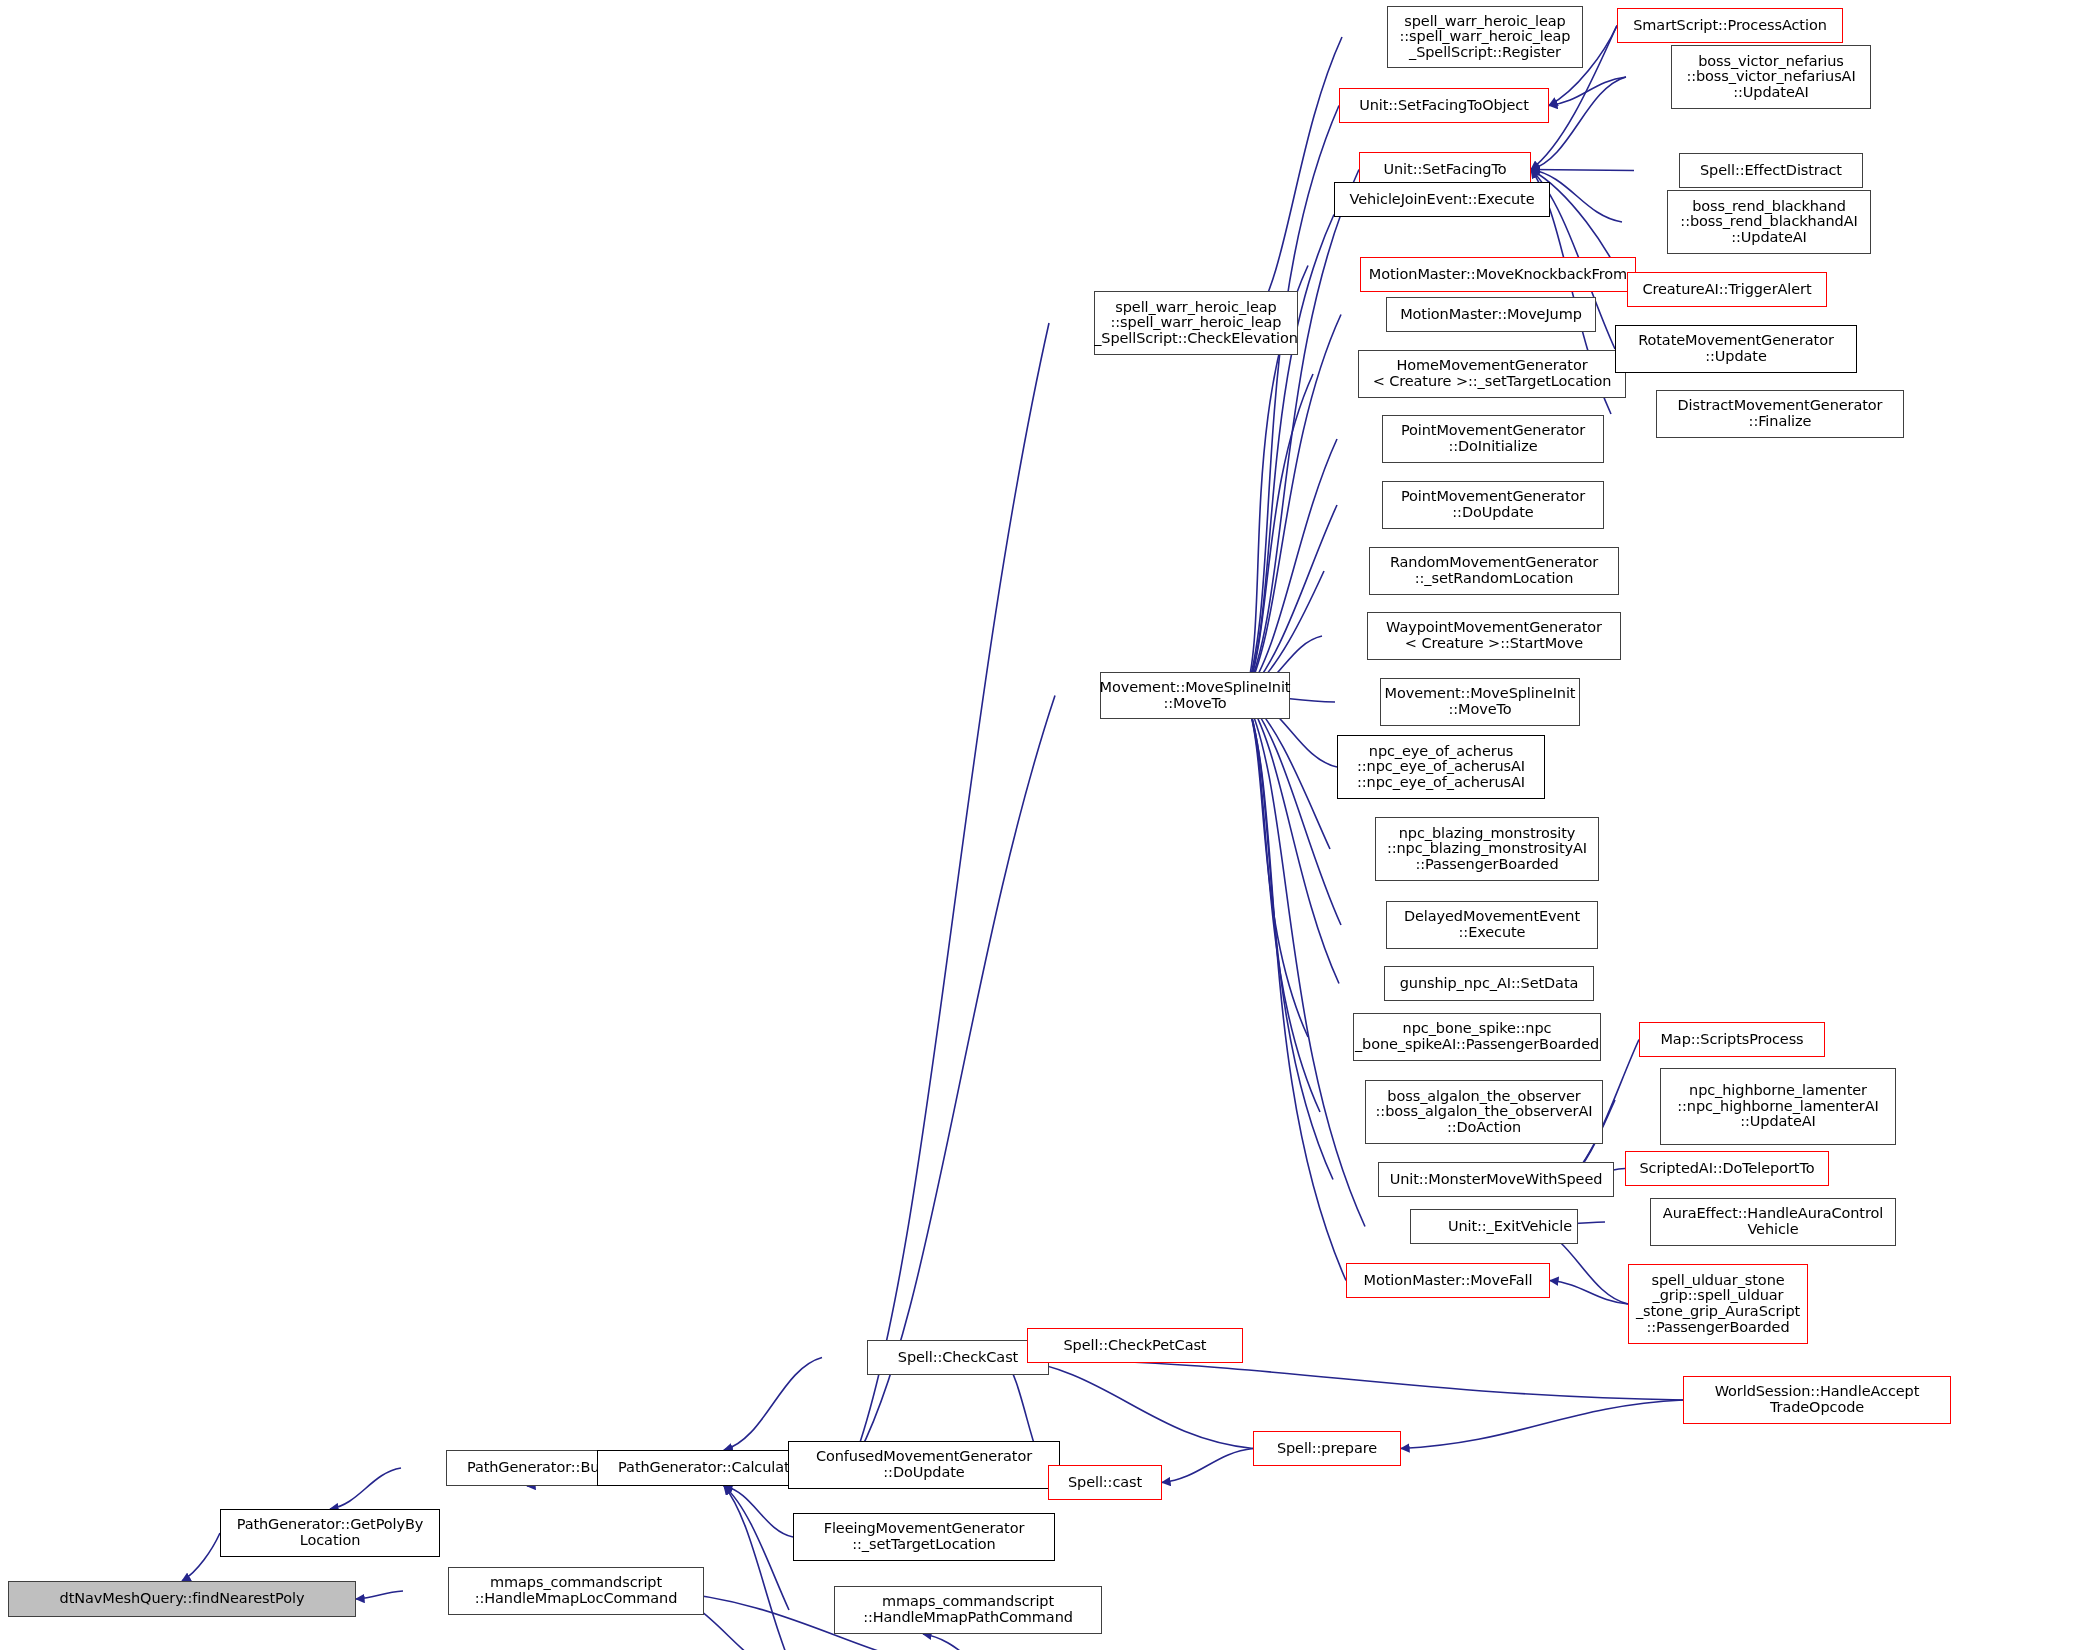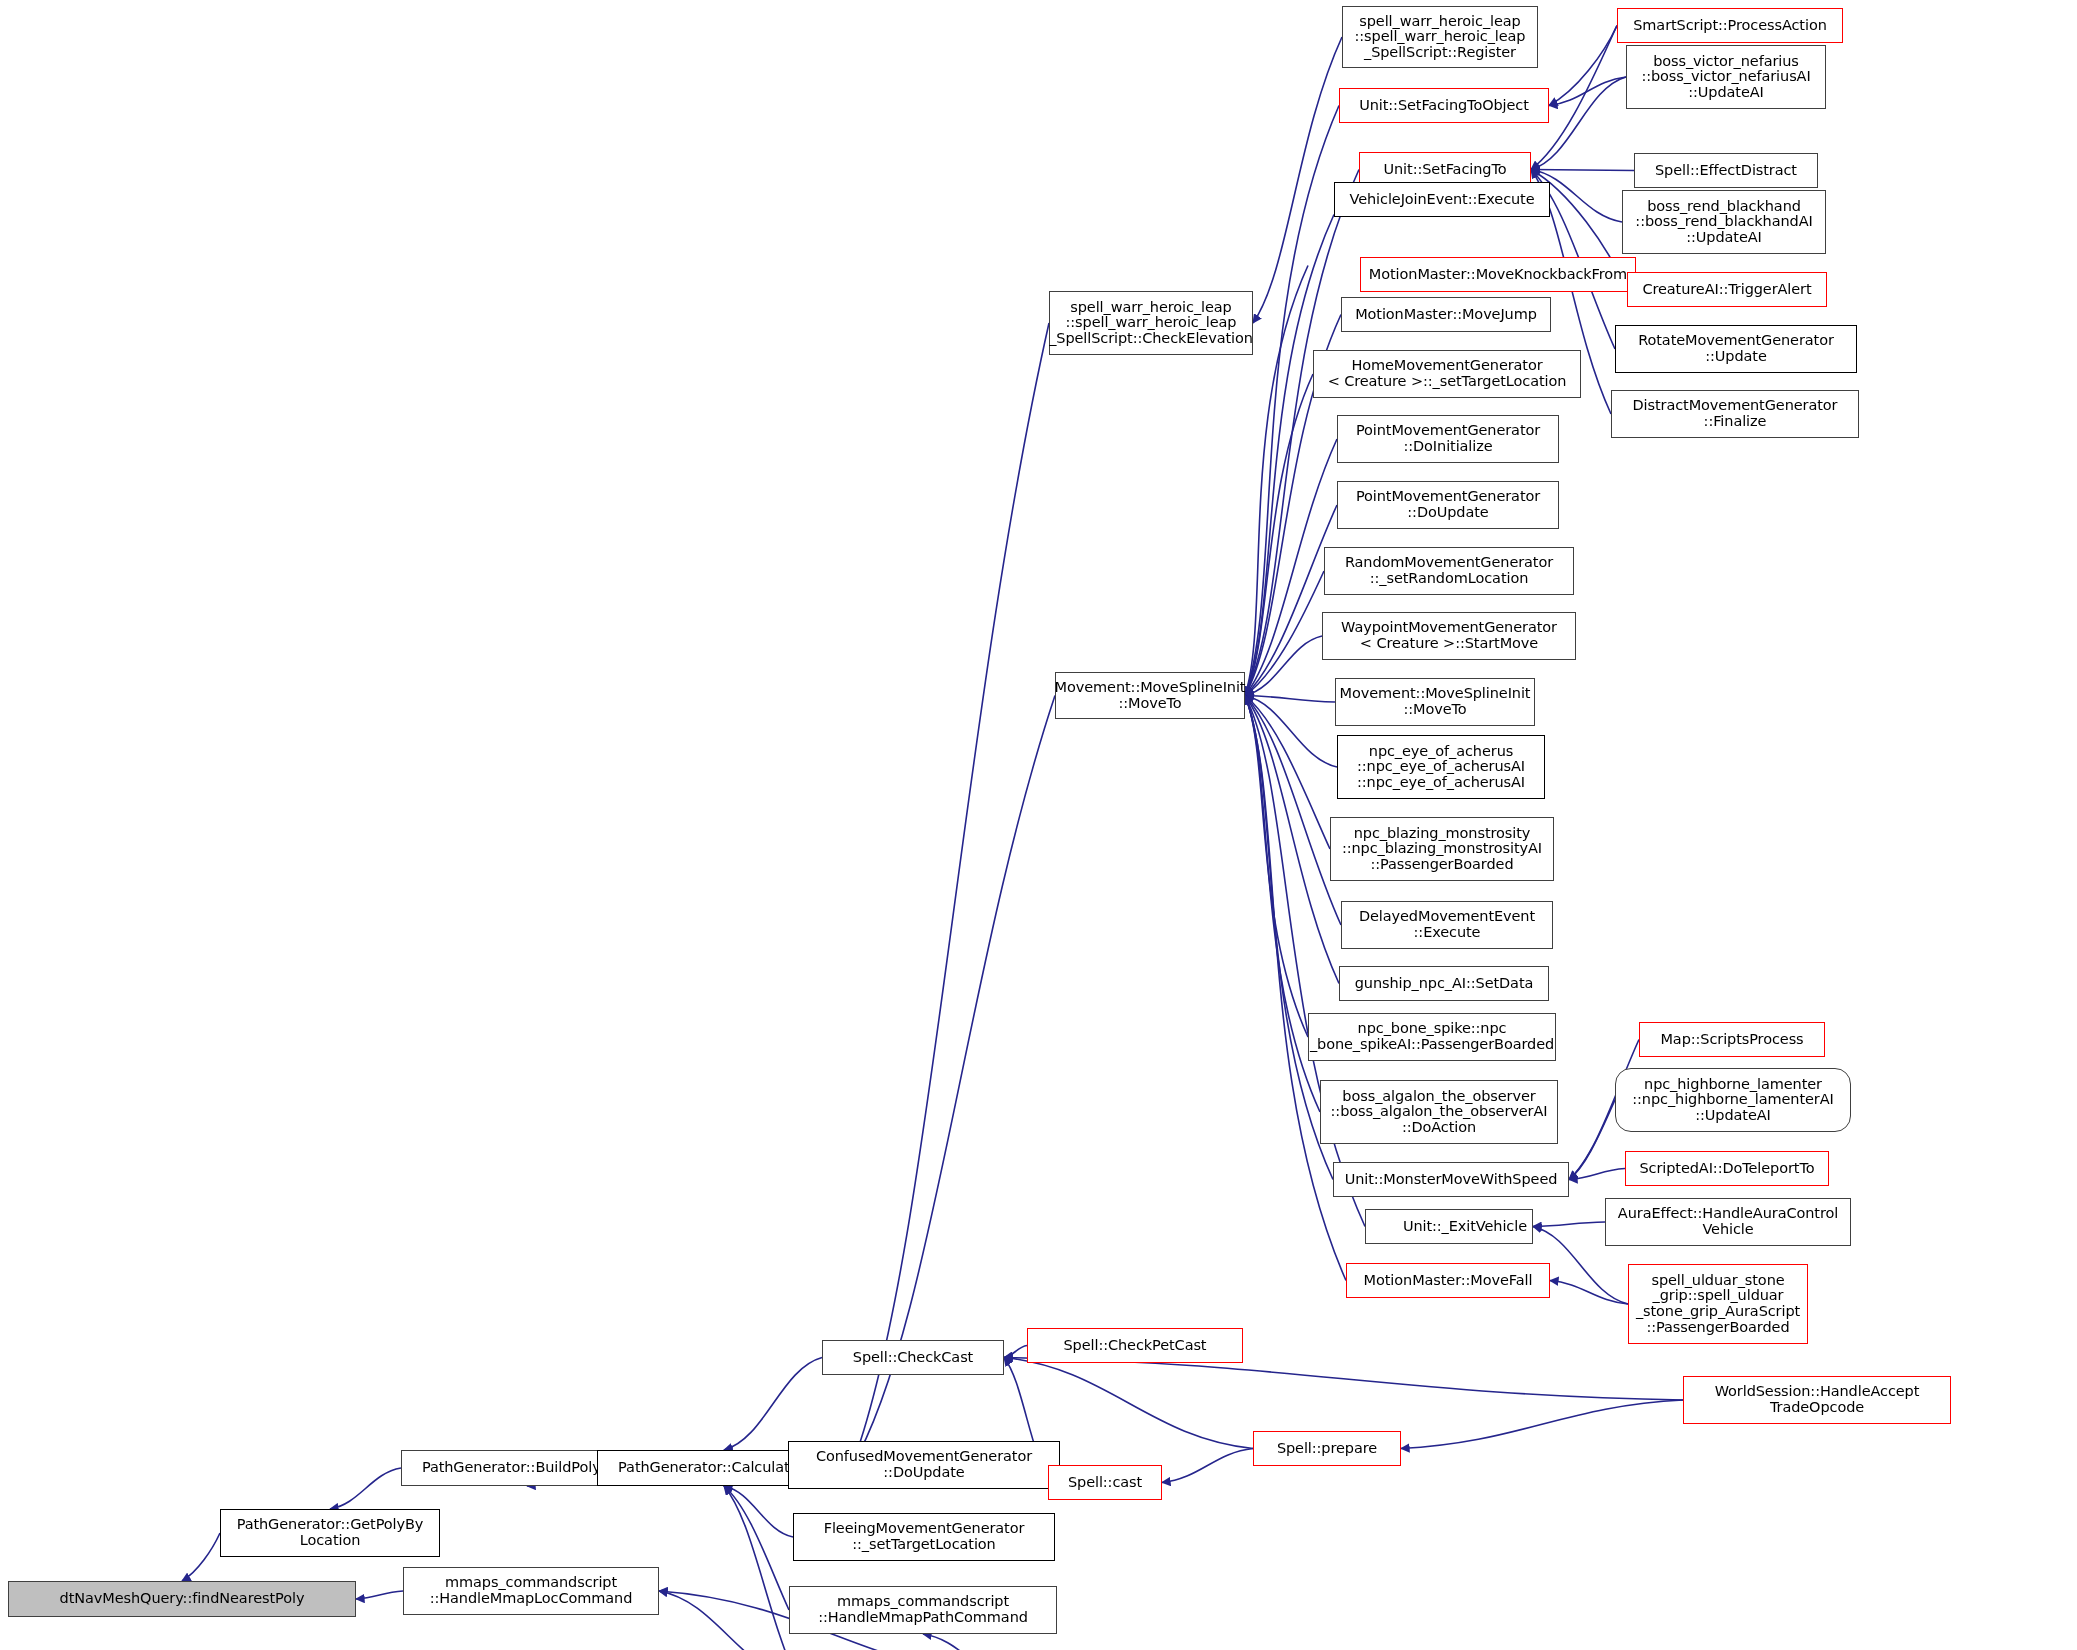--- a/index.html
+++ b/index.html
@@ -6,21 +6,21 @@
   html,body{margin:0;padding:0;background:#ffffff;}
   #canvas{position:relative;width:2077px;height:1650px;background:#ffffff;
           font-family:"DejaVu Sans","Liberation Sans",sans-serif;overflow:hidden;}
   svg.edges{position:absolute;left:0;top:0;width:2077px;height:1650px;pointer-events:none;}
   .node{position:absolute;box-sizing:border-box;display:flex;align-items:center;
         justify-content:center;text-align:center;background:#ffffff;
         border:1px solid #000000;color:#000000;line-height:1.08;
         font-size:14.5px;white-space:pre;letter-spacing:-0.1px;}
   .node.red{border:1.6px solid #ff0000;}
   .node.grey{background:#bfbfbf;border:1px solid #404040;}
-  .node.dark{border:1.6px solid #404040;}
+  .node.dark{border:1.6px solid #404040;margin-left:45px;}
   .node span{display:block;padding:0 5px;}
 </style>
 </head>
 <body>
 
 <div id="canvas">
   <svg class="edges">
     <defs>
       <marker id="arrow" viewBox="0 0 10 10" refX="9" refY="5" markerWidth="6" markerHeight="6" orient="auto-start-reverse">
         <path d="M 0 0 L 10 5 L 0 10 z" fill="#25258c"></path>
@@ -155,21 +155,21 @@
       <div class="node dark" style="left: 1634px; top: 153px; width: 184px; height: 35px;"><span>Spell::EffectDistract</span></div>
       <div class="node dark" style="left: 1622px; top: 190px; width: 204px; height: 64px;"><span>boss_rend_blackhand
 ::boss_rend_blackhandAI
 ::UpdateAI</span></div>
       <div class="node red" style="left: 1627px; top: 272px; width: 200px; height: 35px;"><span>CreatureAI::TriggerAlert</span></div>
       <div class="node" style="left: 1615px; top: 325px; width: 242px; height: 48px;"><span>RotateMovementGenerator
 ::Update</span></div>
       <div class="node dark" style="left: 1611px; top: 390px; width: 248px; height: 48px;"><span>DistractMovementGenerator
 ::Finalize</span></div>
       <div class="node red" style="left: 1639px; top: 1022px; width: 186px; height: 35px; text-align: center;"><span>Map::ScriptsProcess</span></div>
-      <div class="node dark" style="left: 1615px; top: 1068px; width: 236px; height: 64px; border-radius: 16px;"><span>npc_highborne_lamenter
+      <div class="node dark" style="left: 1615px; top: 1068px; width: 236px; height: 77px;"><span>npc_highborne_lamenter
 ::npc_highborne_lamenterAI
 ::UpdateAI</span></div>
       <div class="node red" style="left: 1625px; top: 1151px; width: 204px; height: 35px;"><span>ScriptedAI::DoTeleportTo</span></div>
       <div class="node dark" style="left: 1605px; top: 1198px; width: 246px; height: 48px;"><span>AuraEffect::HandleAuraControl
 Vehicle</span></div>
       <div class="node red" style="left: 1628px; top: 1264px; width: 180px; height: 80px;"><span>spell_ulduar_stone
 _grip::spell_ulduar
 _stone_grip_AuraScript
 ::PassengerBoarded</span></div>
     </div>

